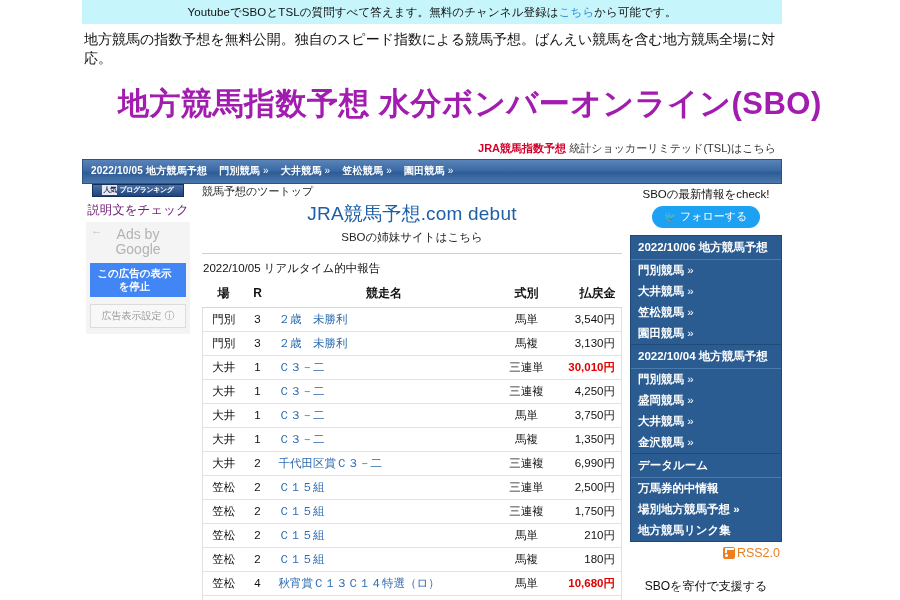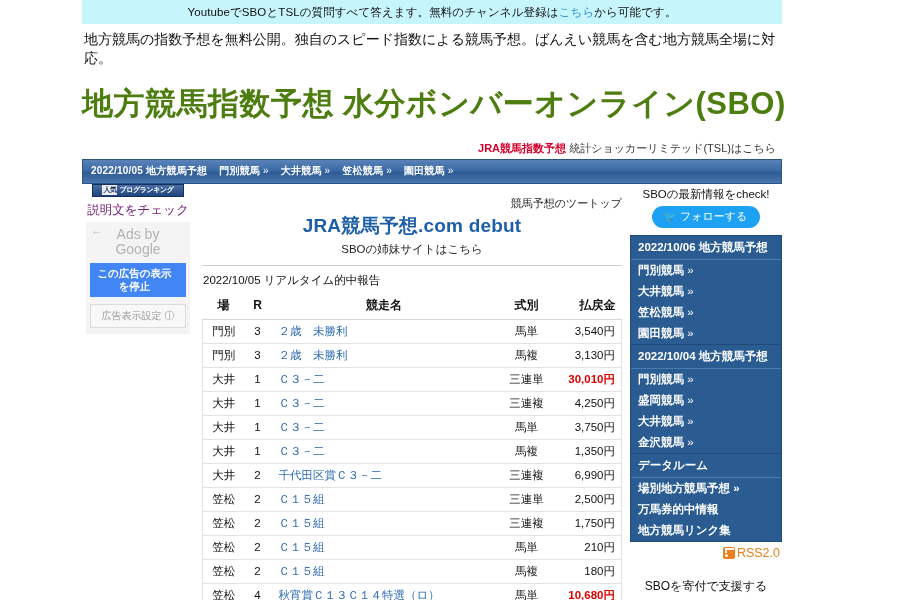--- a/index.html
+++ b/index.html
@@ -38,25 +38,26 @@
     color: #111;
     padding: 6px 2px 4px 2px;
     text-align: left;
     line-height: 1.3;
   }
 
   
   .main-title {
     font-size: 31px;
     font-weight: bold;
-    color: #4d7c0f;
+    color: #a21caf;
     letter-spacing: .5px;
     margin-top: 12px;
     margin-bottom: 6px;
     white-space: nowrap;
+    margin-left: 36px;
   }
 
   
   .jra-line {
     text-align: right;
     font-size: 11px;
     padding: 10px 6px 3px 0;
     white-space: nowrap;
   }
   .jra-line .jra-red { color: #d4002a; font-weight: bold; }
@@ -130,25 +131,25 @@
   .ad-settings {
     margin-top: 7px;
     border: 1px solid #dcdcdc; background: #f8f8f8;
     color: #9a9a9a; font-size: 10px;
     text-align: center; padding: 4px 2px;
     white-space: nowrap;
   }
 
   
   .mid-small {
-    text-align: right; font-size: 11px; color: #222;
-    padding: 12px 0 1px 0;
+    text-align: left; font-size: 11px; color: #222;
+    padding: 0 0 1px 0;
   }
   .mid-big {
-    text-align: center; font-size: 19px; font-weight: bold;
+    text-align: center; font-size: 19px; font-weight: normal;
     color: #1d5fa8; padding: 1px 0 2px 0; letter-spacing: .2px;
   }
   .mid-small2 {
     text-align: center; font-size: 11.5px; color: #222;
     padding: 1px 0 6px 0;
   }
   .hr-line { border: 0; border-top: 1px solid #cfcfcf; margin: 2px 0 6px 0; }
   .report-title {
     font-size: 11.5px; color: #111; padding: 1px 0 5px 1px;
   }
@@ -414,22 +415,22 @@
             </div>
             <div class="rc-panel">
               <div class="rc-head">2022/10/04 地方競馬予想</div>
               <div class="rc-item"><span>門別競馬</span> <span class="chev">»</span></div>
               <div class="rc-item"><span>盛岡競馬</span> <span class="chev">»</span></div>
               <div class="rc-item"><span>大井競馬</span> <span class="chev">»</span></div>
               <div class="rc-item"><span>金沢競馬</span> <span class="chev">»</span></div>
             </div>
             <div class="rc-panel">
               <div class="rc-head">データルーム</div>
+              <div class="rc-item">万馬券的中情報</div>
               <div class="rc-item">場別地方競馬予想 »</div>
-              <div class="rc-item">万馬券的中情報</div>
               <div class="rc-item">地方競馬リンク集</div>
             </div>
           </div>
 
         <div class="rss-row">
           <span class="rss-ico"></span><span>RSS2.0</span>
         </div>
 
         <div class="donate-title">SBOを寄付で支援する</div>
 

